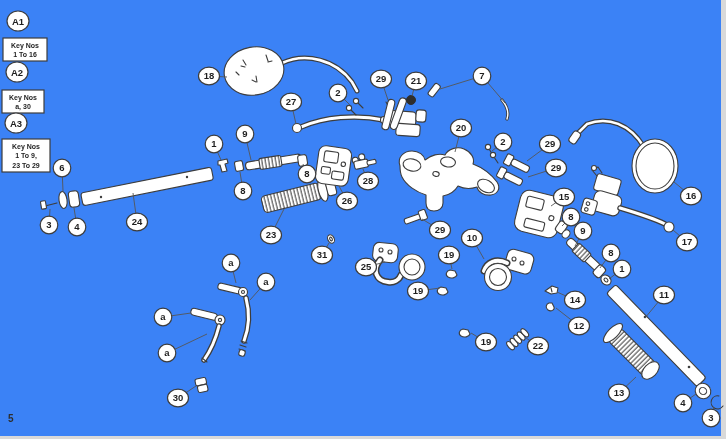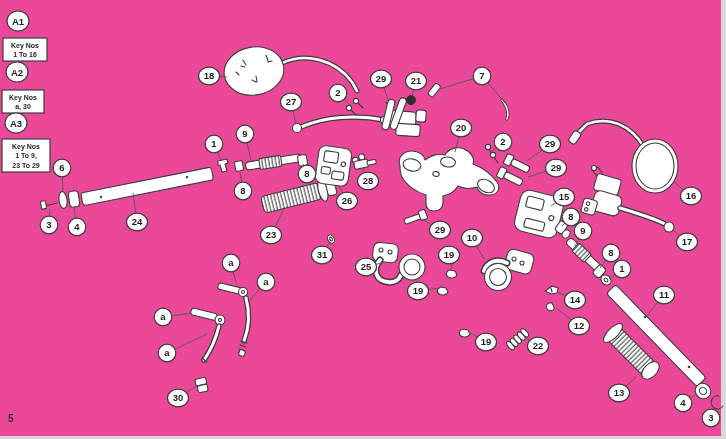--- a/index.html
+++ b/index.html
@@ -1,17 +1,17 @@
 <!DOCTYPE html>
 <html><head>
 <meta charset="utf-8">
 <style>
   html,body{margin:0;padding:0;background:#888;}
   .stage{
-    position:relative;width:726px;height:439px;background:#ec4899;
+    position:relative;width:726px;height:439px;background:#3b82f6;
     font-family:"Liberation Sans",sans-serif;overflow:hidden;
   }
   svg{position:absolute;left:0;top:0;}
   .part{stroke:#3d3d3d;stroke-width:1.1;fill:none;stroke-linecap:round;stroke-linejoin:round;}
   .pfill{fill:#ffffff;}
   .dot{fill:#3d3d3d;stroke:none;}
   .dotbig{fill:#2e2e2e;stroke:#2e2e2e;}
   .to{stroke:#3d3d3d;fill:none;stroke-linecap:round;}
   .ti{stroke:#ffffff;fill:none;stroke-linecap:round;}
   .leader{stroke:#565656;stroke-width:0.9;}

